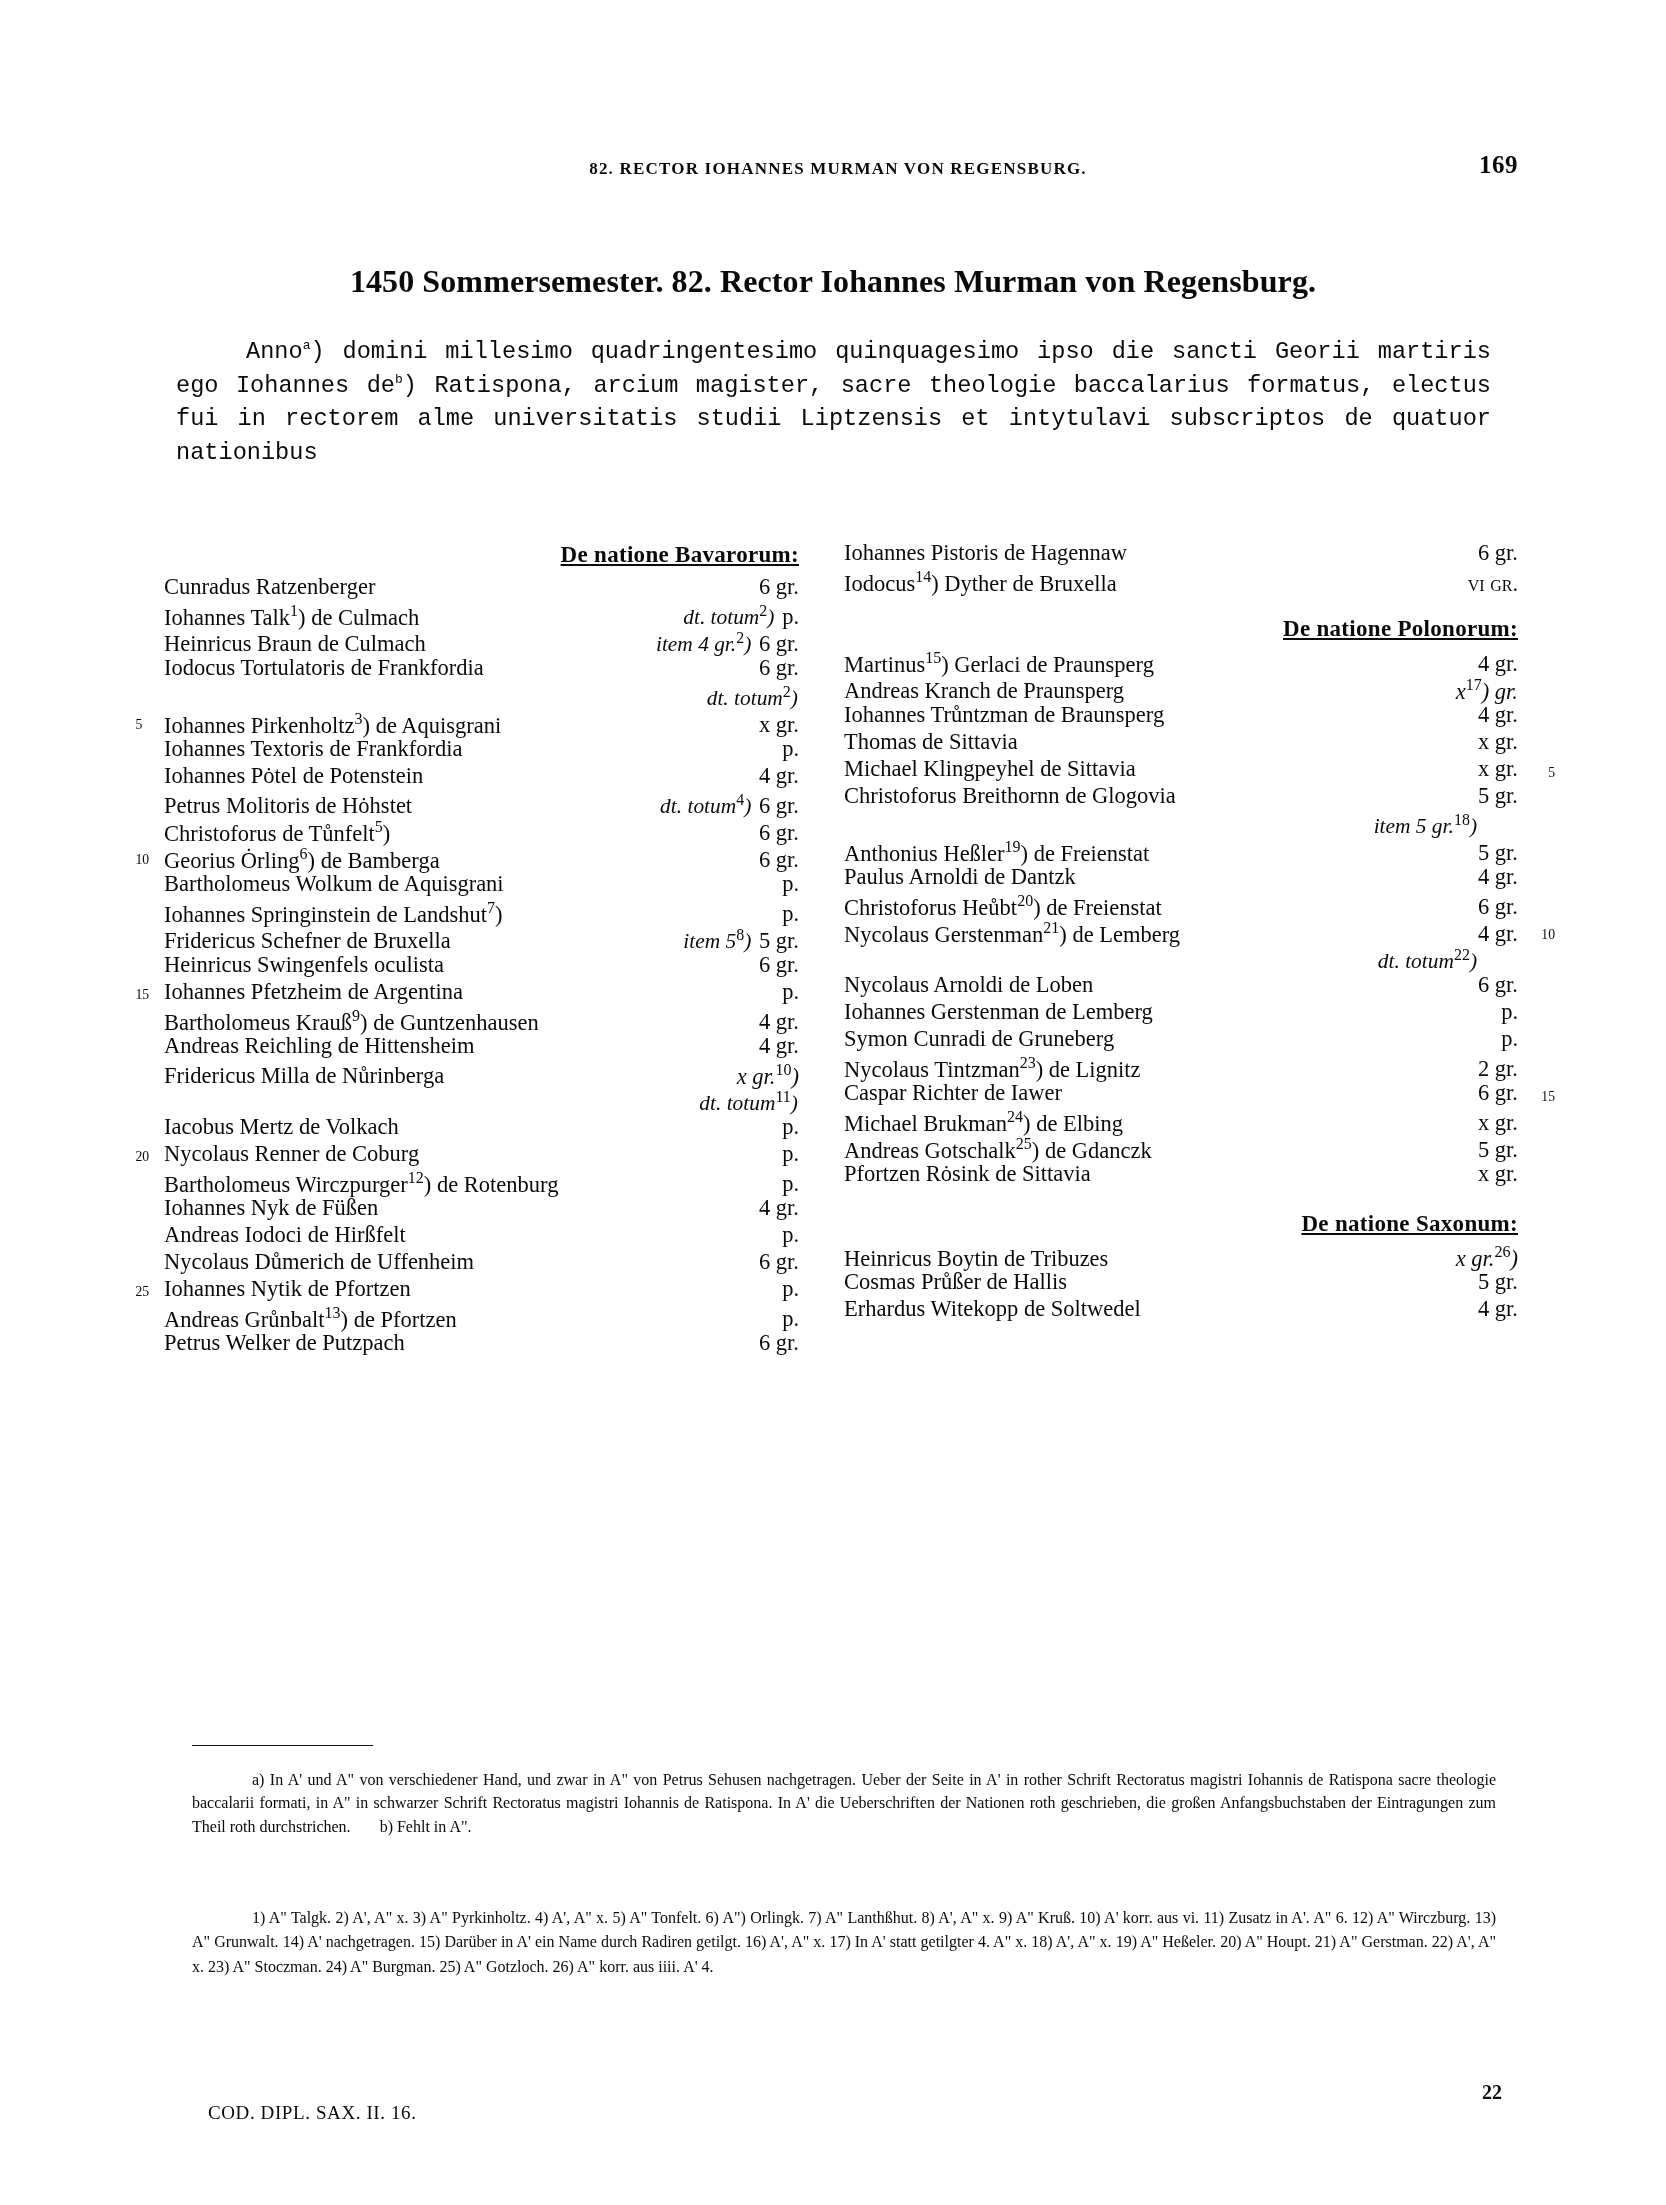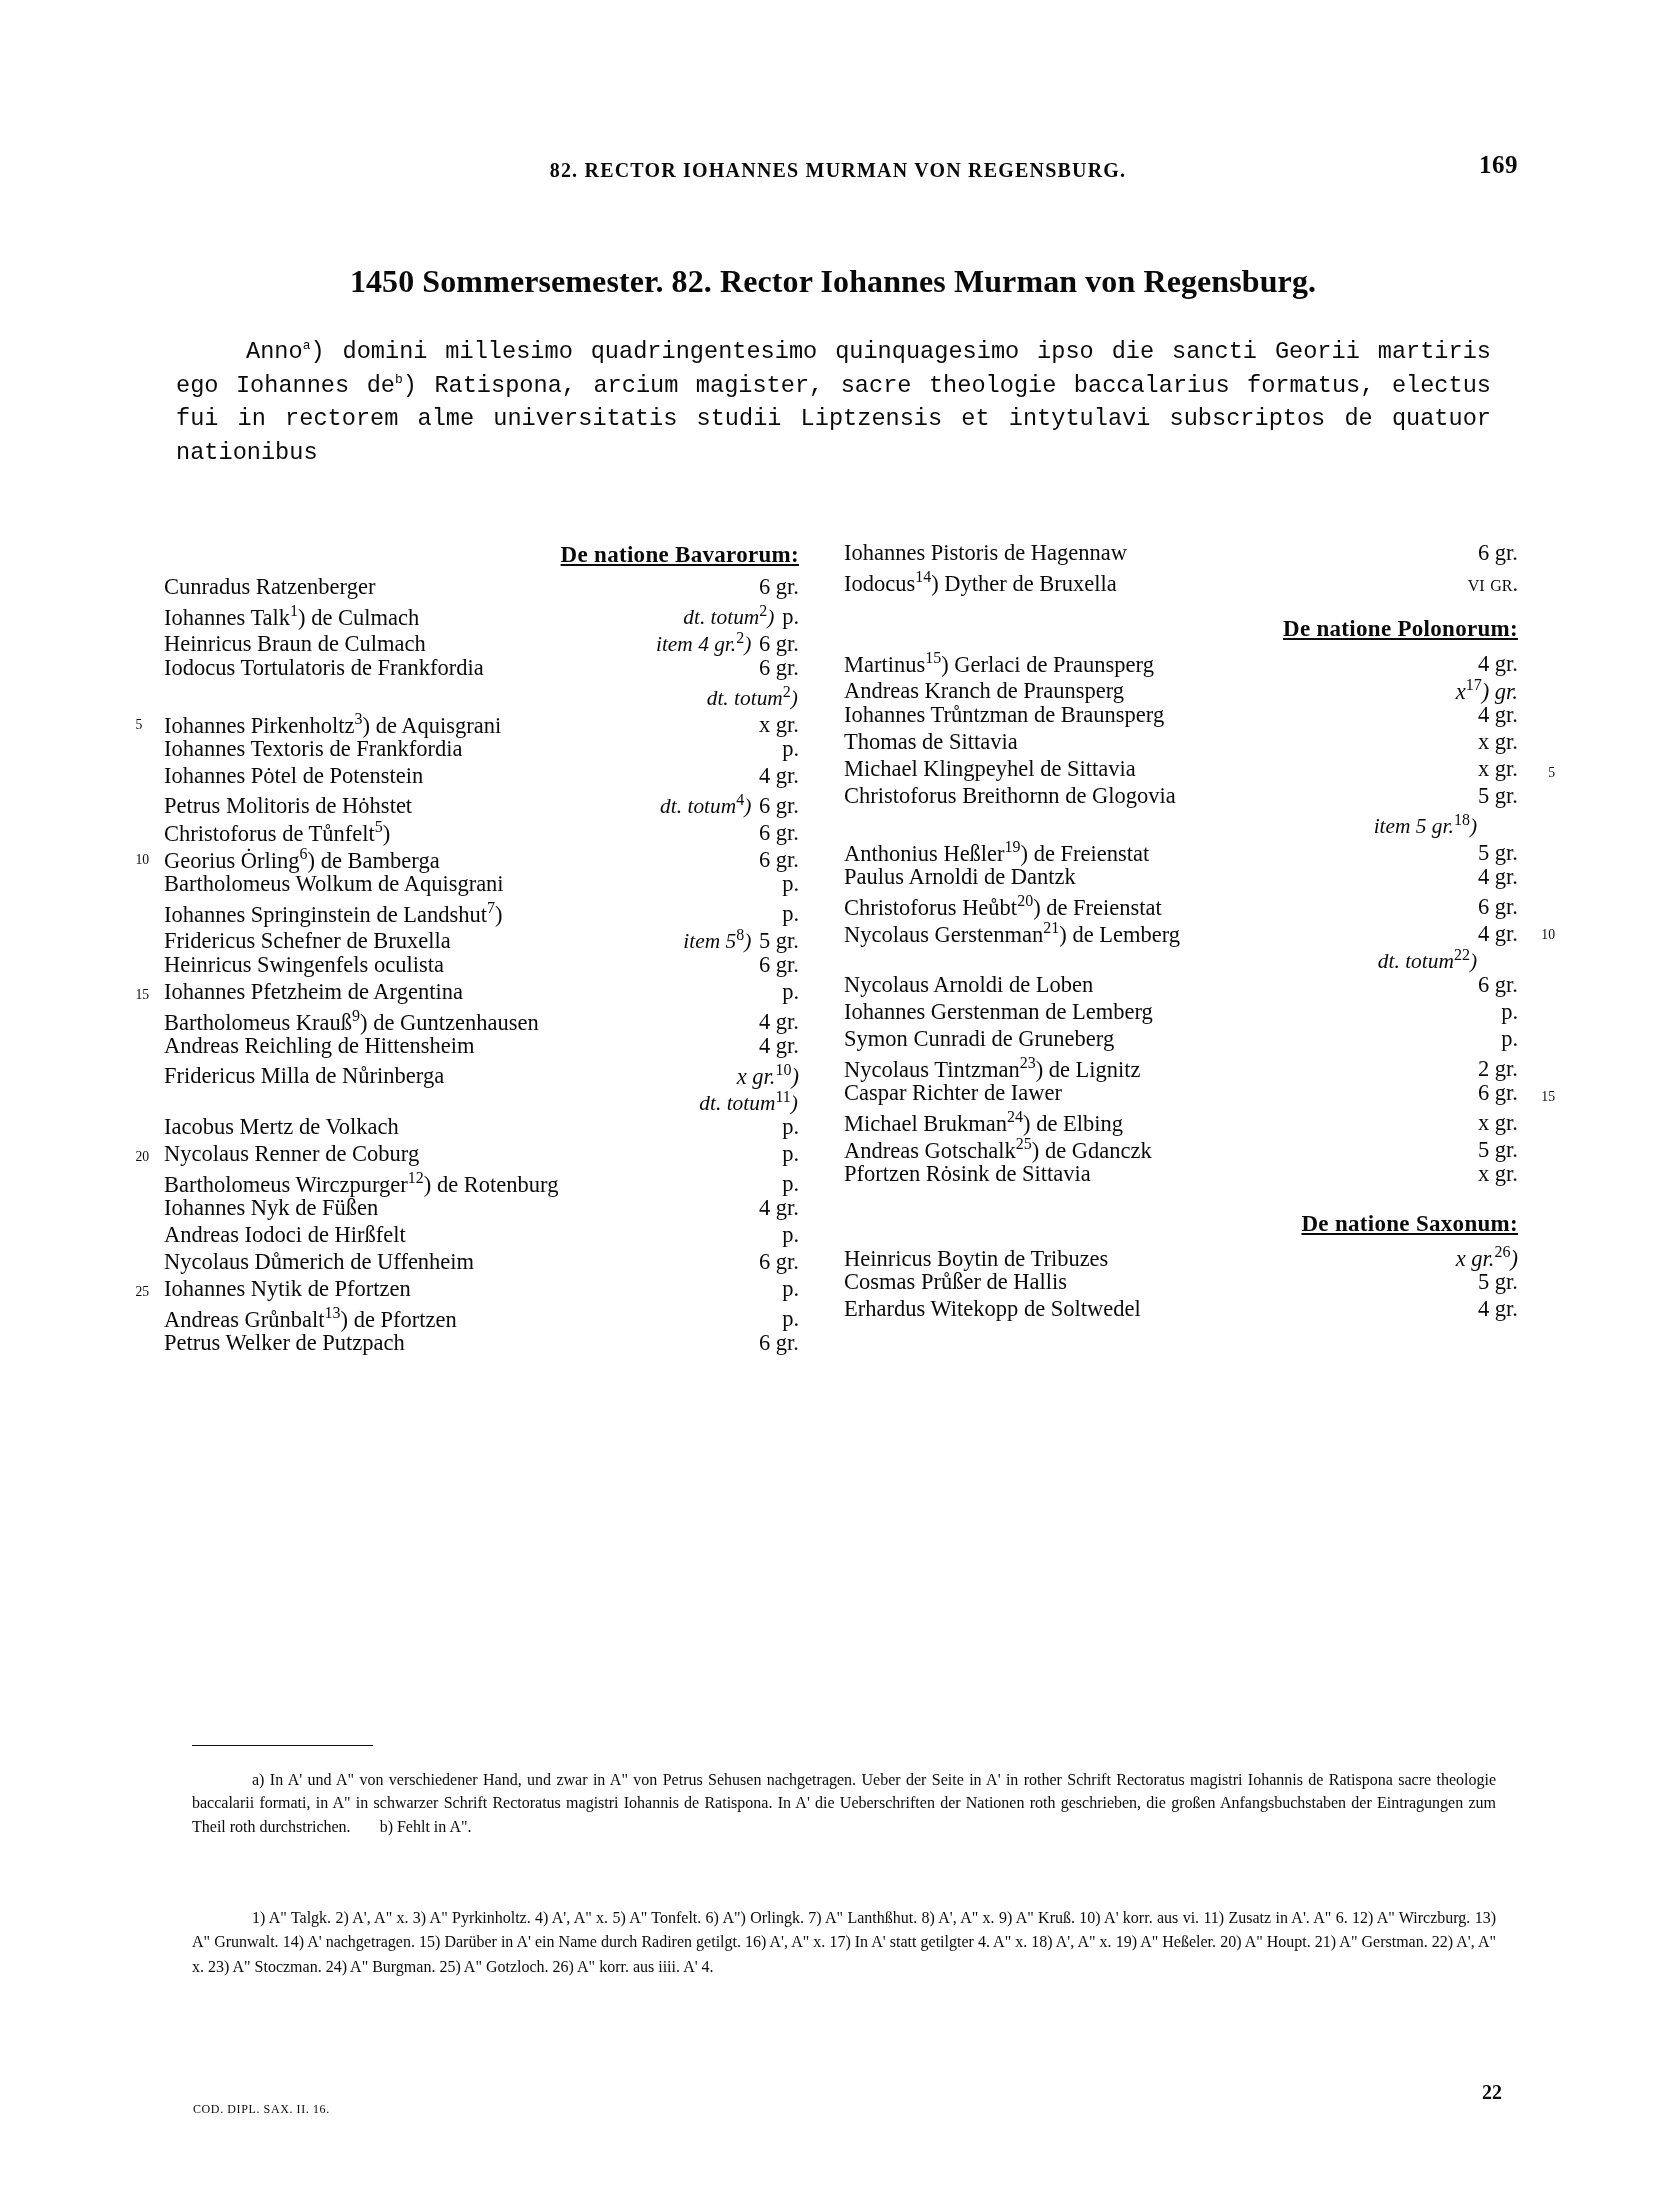--- a/index.html
+++ b/index.html
@@ -11,21 +11,21 @@
     overflow:hidden;
   }
   .page { position:absolute; inset:0; }
 
   
   .runhead {
     position:absolute; left:0; top:159px; width:100%;
     display:flex; align-items:baseline; justify-content:center;
   }
   .runhead-title {
-    font-size:20px; letter-spacing:1.2px; font-weight:700;
+    font-size:17px; letter-spacing:1.2px; font-weight:700;
     text-transform:uppercase; font-variant:small-caps;
     white-space:nowrap;
     margin-left:10px;
   }
   .folio {
     position:absolute; right:148px; top:151px;
     font-size:25px; font-weight:700; letter-spacing:0.5px;
   }
 
   
@@ -102,22 +102,22 @@
     text-indent:60px;
   }
 
   .fn-num {
     position:absolute; left:192px; top:1906px; width:1304px;
     font-size:16px; line-height:1.52; text-align:justify;
     text-indent:60px;
   }
 
   .imprint {
-    position:absolute; left:193px; top:2102px;
-    font-size:12px; letter-spacing:0.6px;
+    position:absolute; left:208px; top:2102px;
+    font-size:19px; letter-spacing:0.6px;
     text-transform:uppercase; font-variant:small-caps;
   }
   .signature {
     position:absolute; right:164px; top:2081px;
     font-size:20px; font-weight:700;
   }
 </style>
 </head>
 <body>
 

